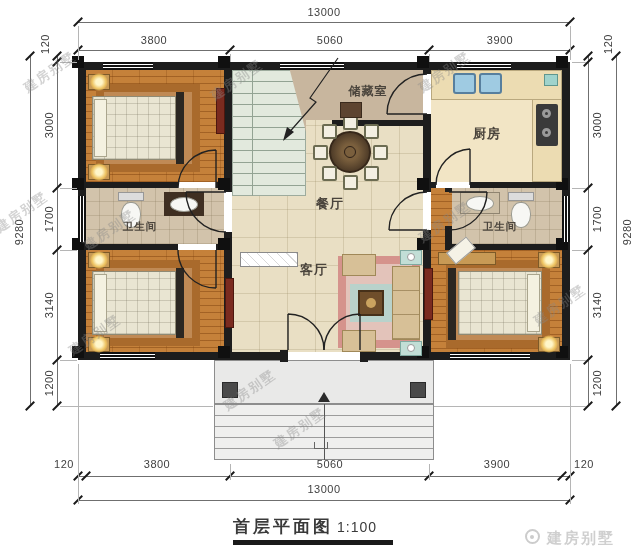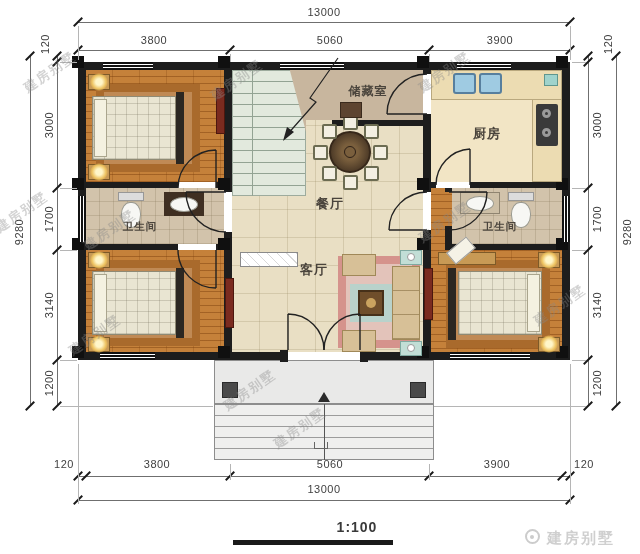--- a/index.html
+++ b/index.html
@@ -308,21 +308,22 @@
   <div class="wm" style="left:237px;top:80px;">建房别墅</div>
   <div class="wm" style="left:445px;top:72px;">建房别墅</div>
   <div class="wm" style="left:22px;top:212px;">建房别墅</div>
   <div class="wm" style="left:110px;top:230px;">建房别墅</div>
   <div class="wm" style="left:445px;top:222px;">建房别墅</div>
   <div class="wm" style="left:95px;top:335px;">建房别墅</div>
   <div class="wm" style="left:560px;top:305px;">建房别墅</div>
   <div class="wm" style="left:250px;top:390px;">建房别墅</div>
   <div class="wm" style="left:300px;top:428px;">建房别墅</div>
 
-  <div class="abs" style="left:357px;top:527px;transform:translate(-50%,-50%);font-size:14px;color:#3a3a3a;font-weight:bold;letter-spacing:1px;white-space:nowrap;">1:100</div>
+  <div class="abs" style="left:283px;top:526px;transform:translate(-50%,-50%);font-size:17px;color:#3a3a3a;font-weight:bold;letter-spacing:3px;white-space:nowrap;">首层平面图</div>
+  <div class="abs" style="left:357px;top:527px;transform:translate(-50%,-50%);font-size:14px;color:#3a3a3a;font-weight:normal;letter-spacing:1px;white-space:nowrap;">1:100</div>
   <div class="abs" style="left:233px;top:540px;width:160px;height:5px;background:#1a1a1a;"></div>
 
   <div class="abs" style="left:525px;top:529px;width:15px;height:15px;border:2px solid #cccccc;border-radius:50%;box-sizing:border-box;">
     <div style="position:absolute;left:3px;top:4px;width:4px;height:4px;border-radius:50%;background:#cccccc;"></div>
   </div>
   <div class="abs" style="left:547px;top:529px;font-size:15px;color:#cfcfcf;font-weight:bold;letter-spacing:2px;white-space:nowrap;">建房别墅</div>
 
 </div>
 
 </body></html>

